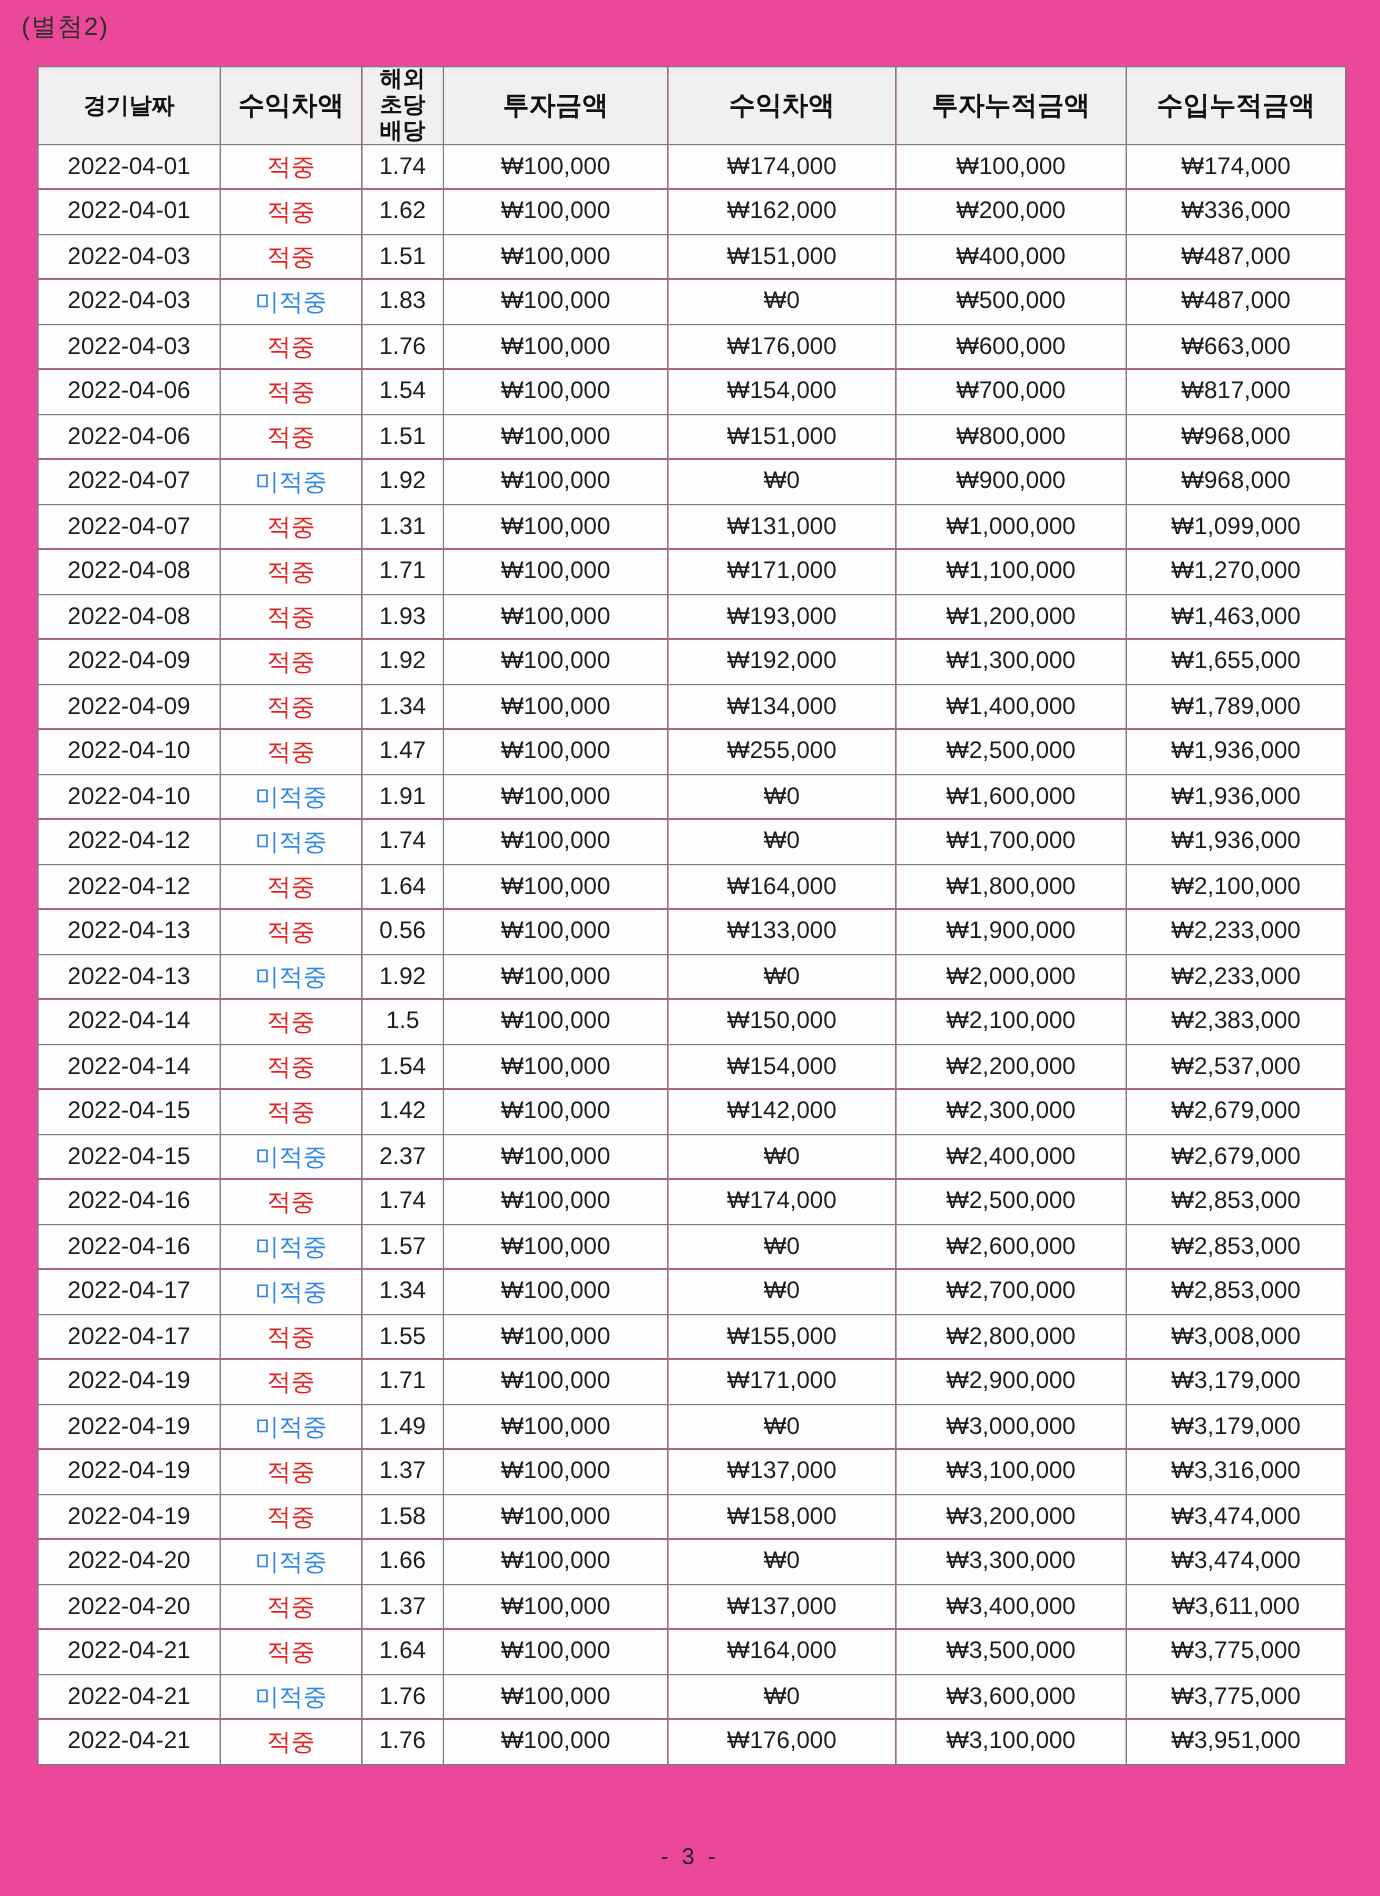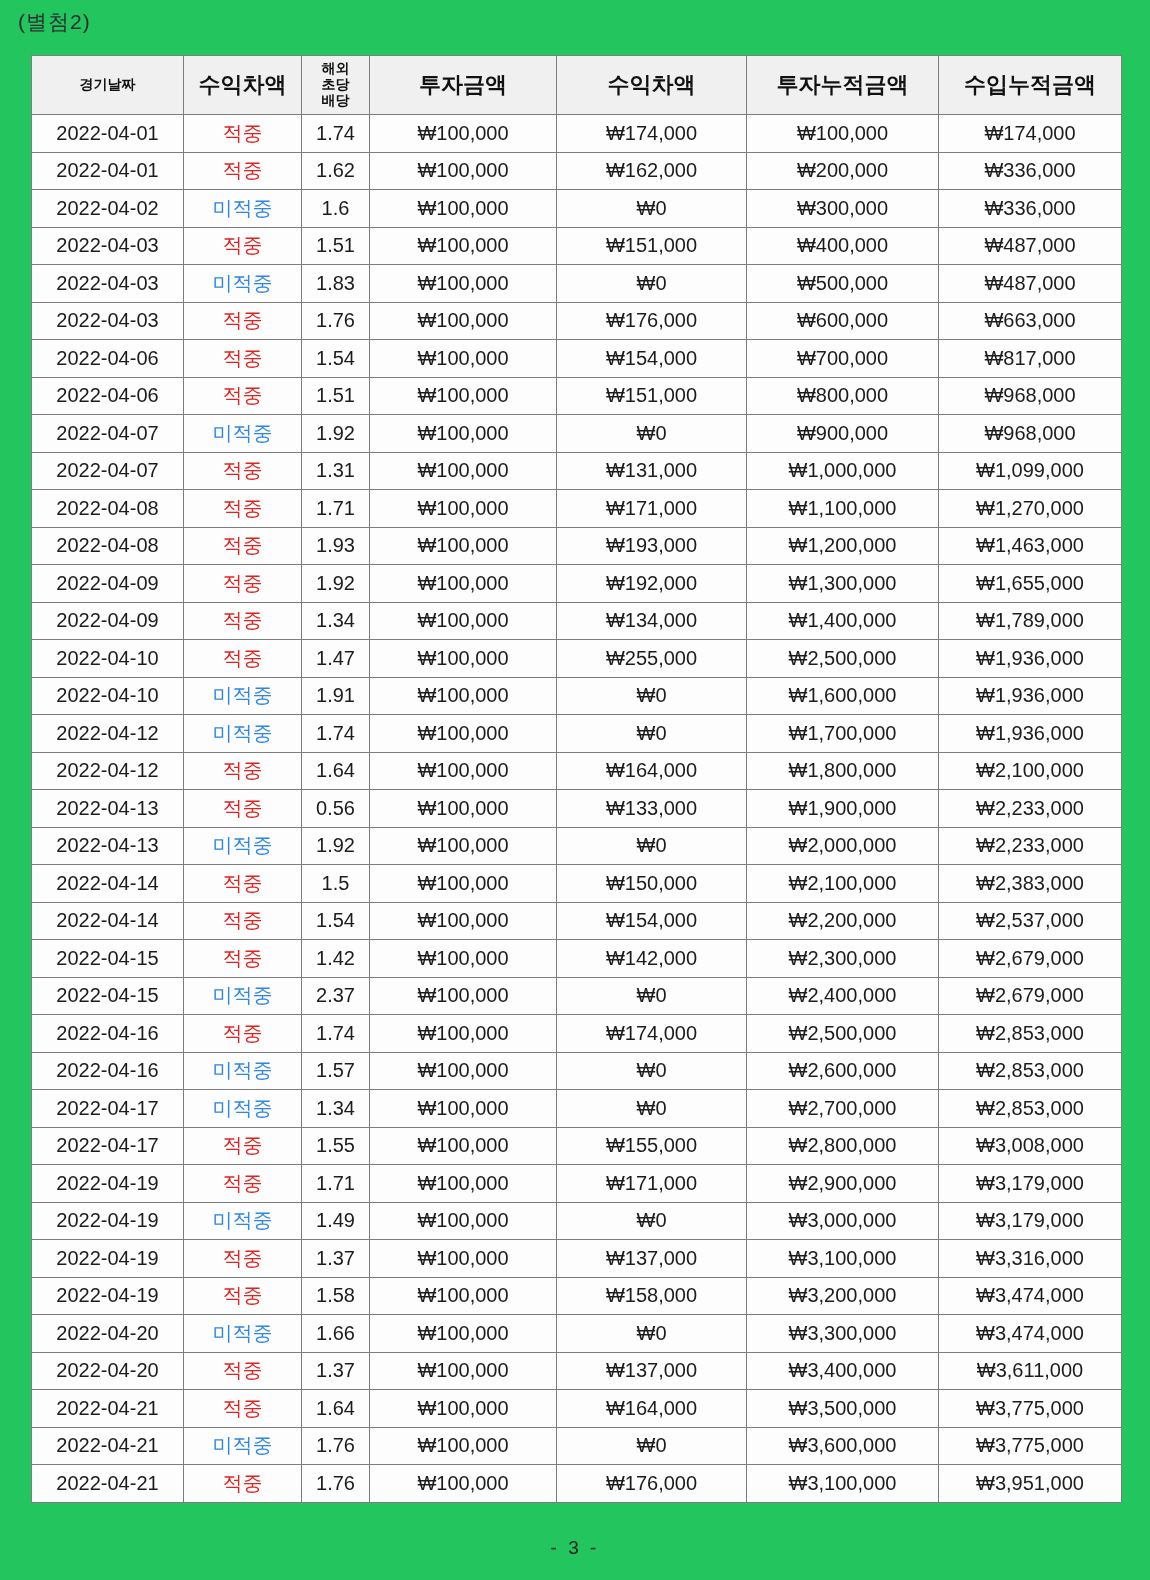--- a/index.html
+++ b/index.html
@@ -5,21 +5,21 @@
   html, body {
     margin: 0;
     padding: 0;
     background: #ffffff;
     font-family: "Liberation Sans", "DejaVu Sans", sans-serif;
   }
   .page {
     position: relative;
     width: 1150px;
     height: 1580px;
-    background: #22c55e;
+    background: #ec4899;
     overflow: hidden;
   }
   .attachment-label {
     position: absolute;
     left: 18px;
     top: 8px;
     font-size: 21px;
     color: #2e2e2e;
     letter-spacing: 1px;
   }
@@ -40,24 +40,24 @@
     white-space: nowrap;
   }
   .results-table thead th {
     background: #f0f0f0;
     height: 58px;
     font-size: 22px;
     font-weight: bold;
     color: #111111;
   }
   .results-table thead th.hdr-date {
-    font-size: 14px;
+    font-size: 19px;
   }
   .results-table thead th.hdr-small {
-    font-size: 14px;
+    font-size: 19px;
     line-height: 1.12;
     white-space: pre-line;
   }
   .results-table td {
     height: 36.5px;
     font-size: 20px;
     color: #1c1c1c;
     background: #fdfdfd;
   }
   .col-date   { width: 152px; }
@@ -121,29 +121,20 @@
         <tr>
           <td>2022-04-01</td>
           <td style="color: rgb(221, 36, 32);">적중</td>
           <td>1.62</td>
           <td>₩100,000</td>
           <td>₩162,000</td>
           <td>₩200,000</td>
           <td>₩336,000</td>
         </tr>
         <tr>
-          <td>2022-04-02</td>
-          <td style="color: rgb(46, 134, 229);">미적중</td>
-          <td>1.6</td>
-          <td>₩100,000</td>
-          <td>₩0</td>
-          <td>₩300,000</td>
-          <td>₩336,000</td>
-        </tr>
-        <tr>
           <td>2022-04-03</td>
           <td style="color: rgb(221, 36, 32);">적중</td>
           <td>1.51</td>
           <td>₩100,000</td>
           <td>₩151,000</td>
           <td>₩400,000</td>
           <td>₩487,000</td>
         </tr>
         <tr>
           <td>2022-04-03</td>

